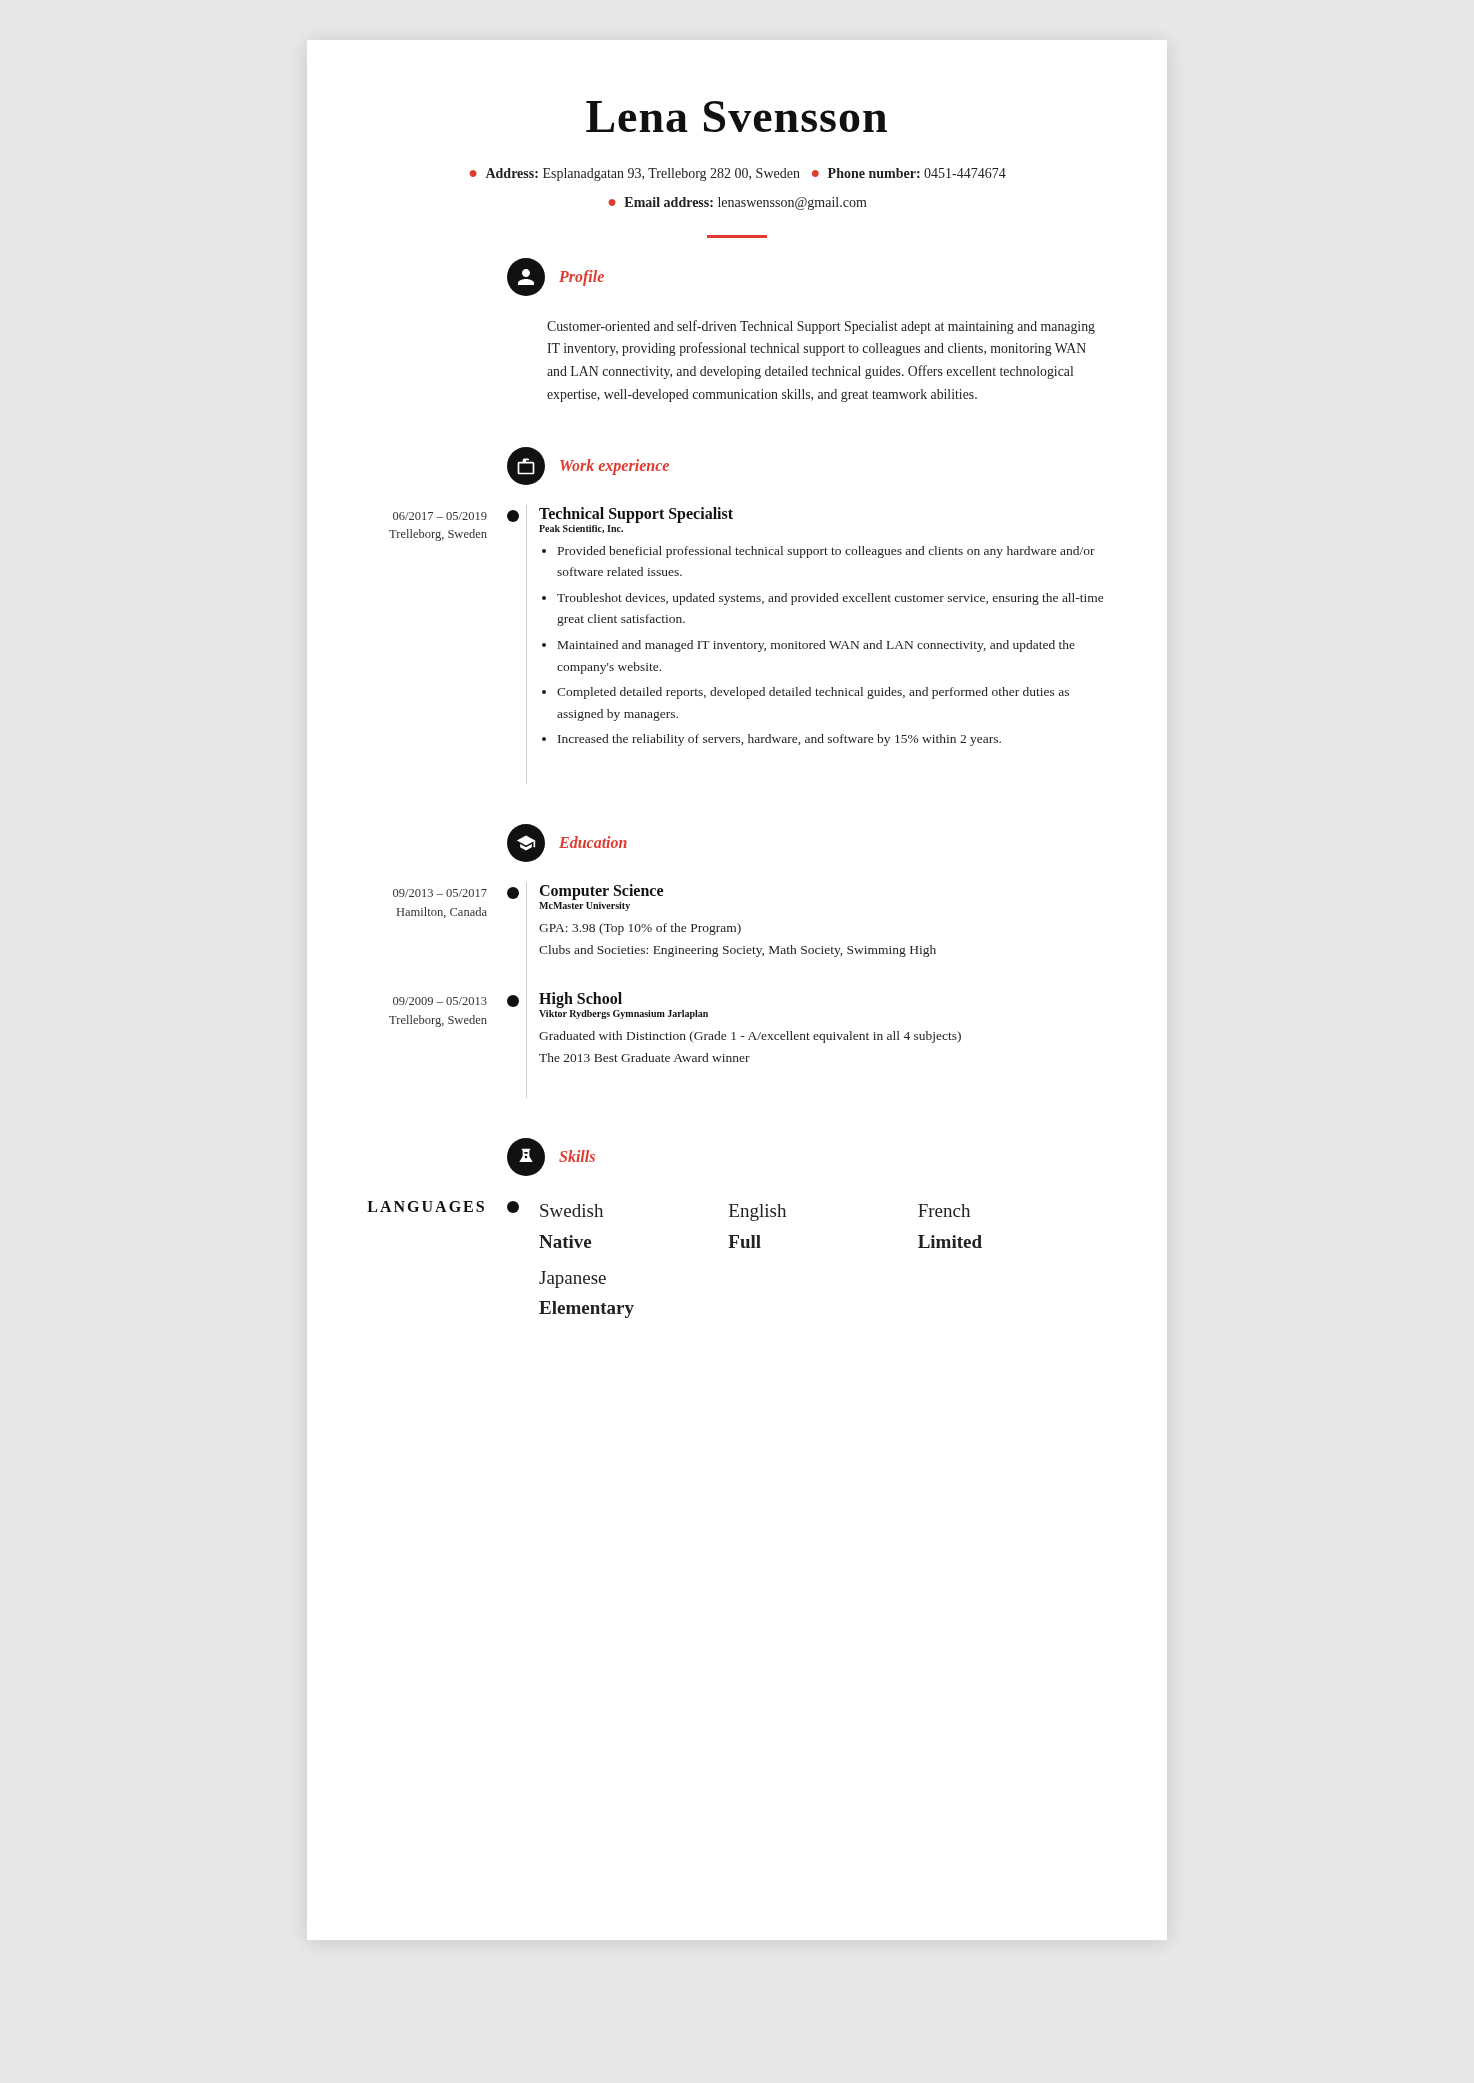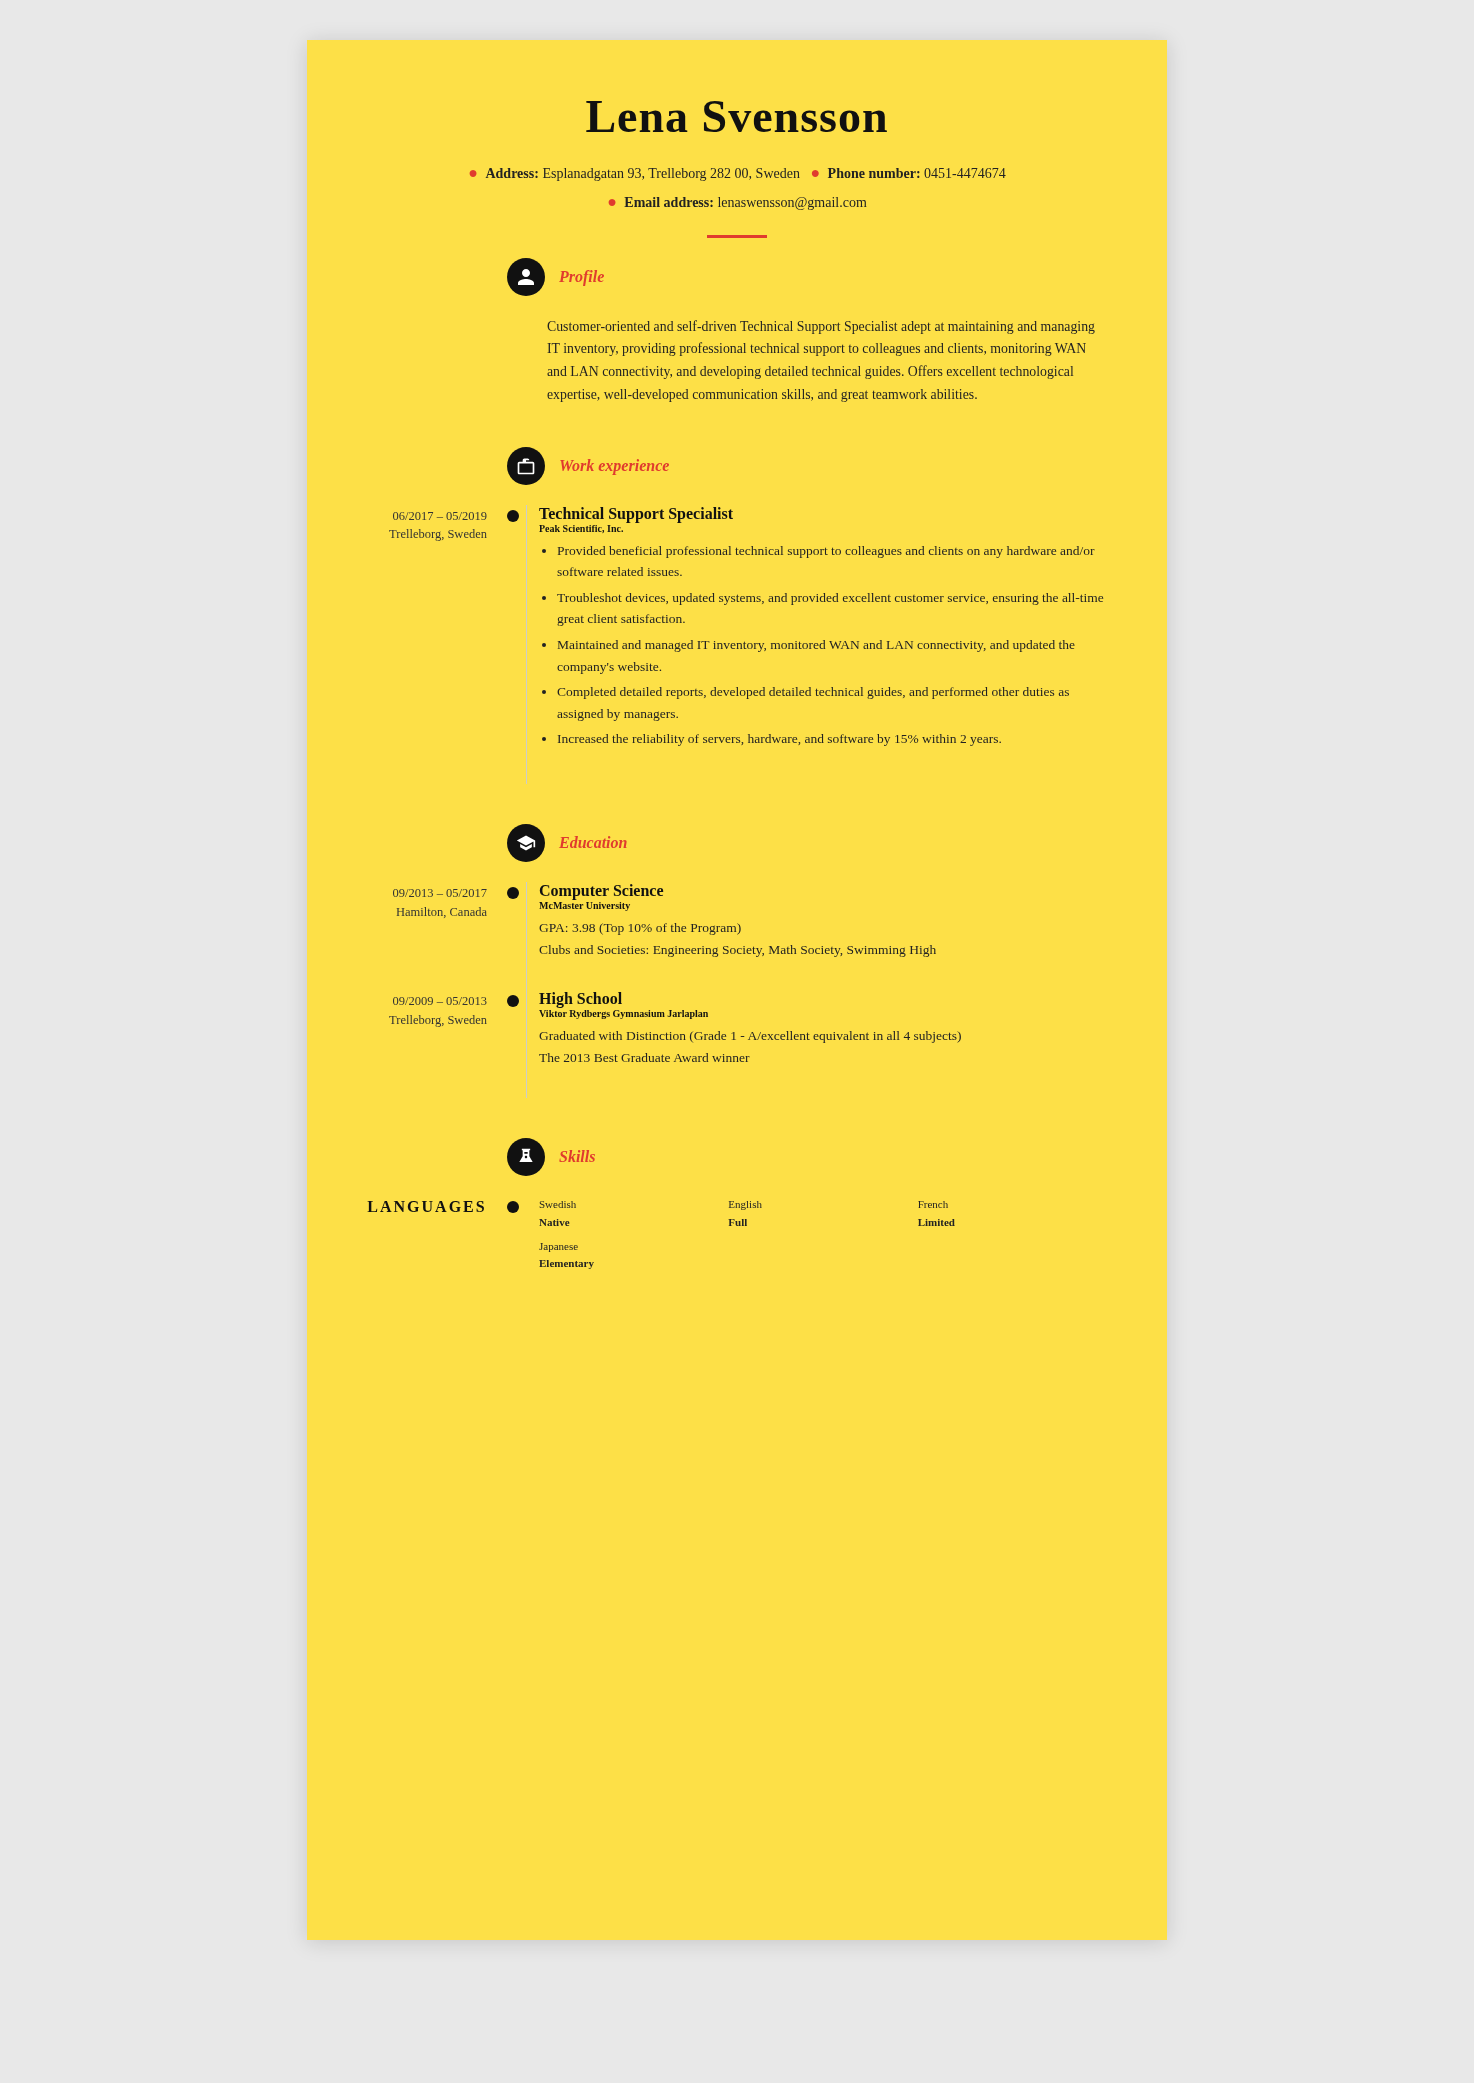--- a/index.html
+++ b/index.html
@@ -4,21 +4,21 @@
   <style>
     * { margin: 0; padding: 0; box-sizing: border-box; }
     body {
       background: #e8e8e8;
       font-family: 'Georgia', serif;
       display: flex;
       justify-content: center;
       padding: 40px 20px;
     }
     .resume {
-      background: #fde047;
+      background: #ffffff;
       width: 860px;
       min-height: 1900px;
       padding: 50px 60px 60px 60px;
       box-shadow: 0 2px 20px rgba(0,0,0,0.15);
     }
     .header {
       text-align: center;
       margin-bottom: 20px;
     }
     .header h1 {
@@ -183,21 +183,21 @@
       margin-right: 20px;
       flex-shrink: 0;
     }
     .skills-content {
       flex: 1;
     }
     .lang-grid {
       display: grid;
       grid-template-columns: 1fr 1fr 1fr;
       gap: 6px 0;
-      font-size: 11px;
+      font-size: 19px;
       color: #222;
     }
     .lang-item {
       line-height: 1.6;
     }
     .lang-level {
       font-weight: bold;
     }
     .profile-block {
       margin-left: 180px;

